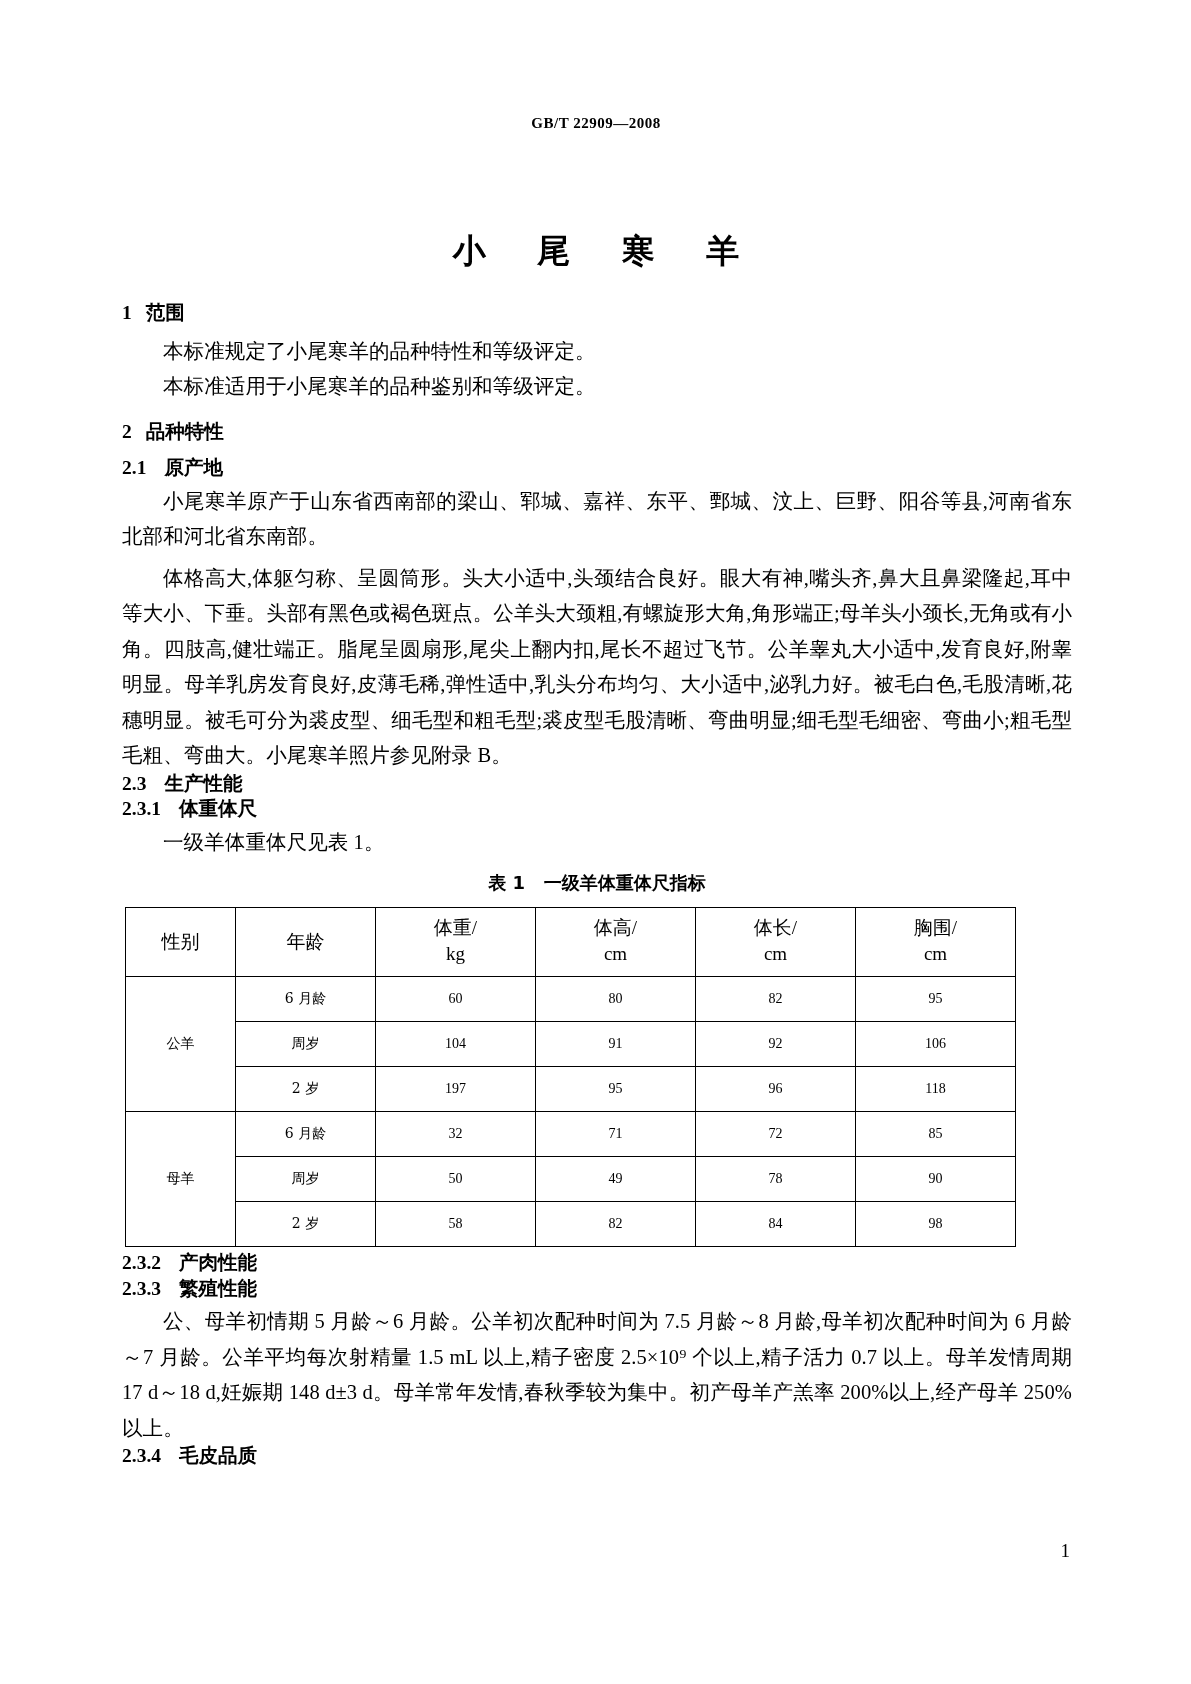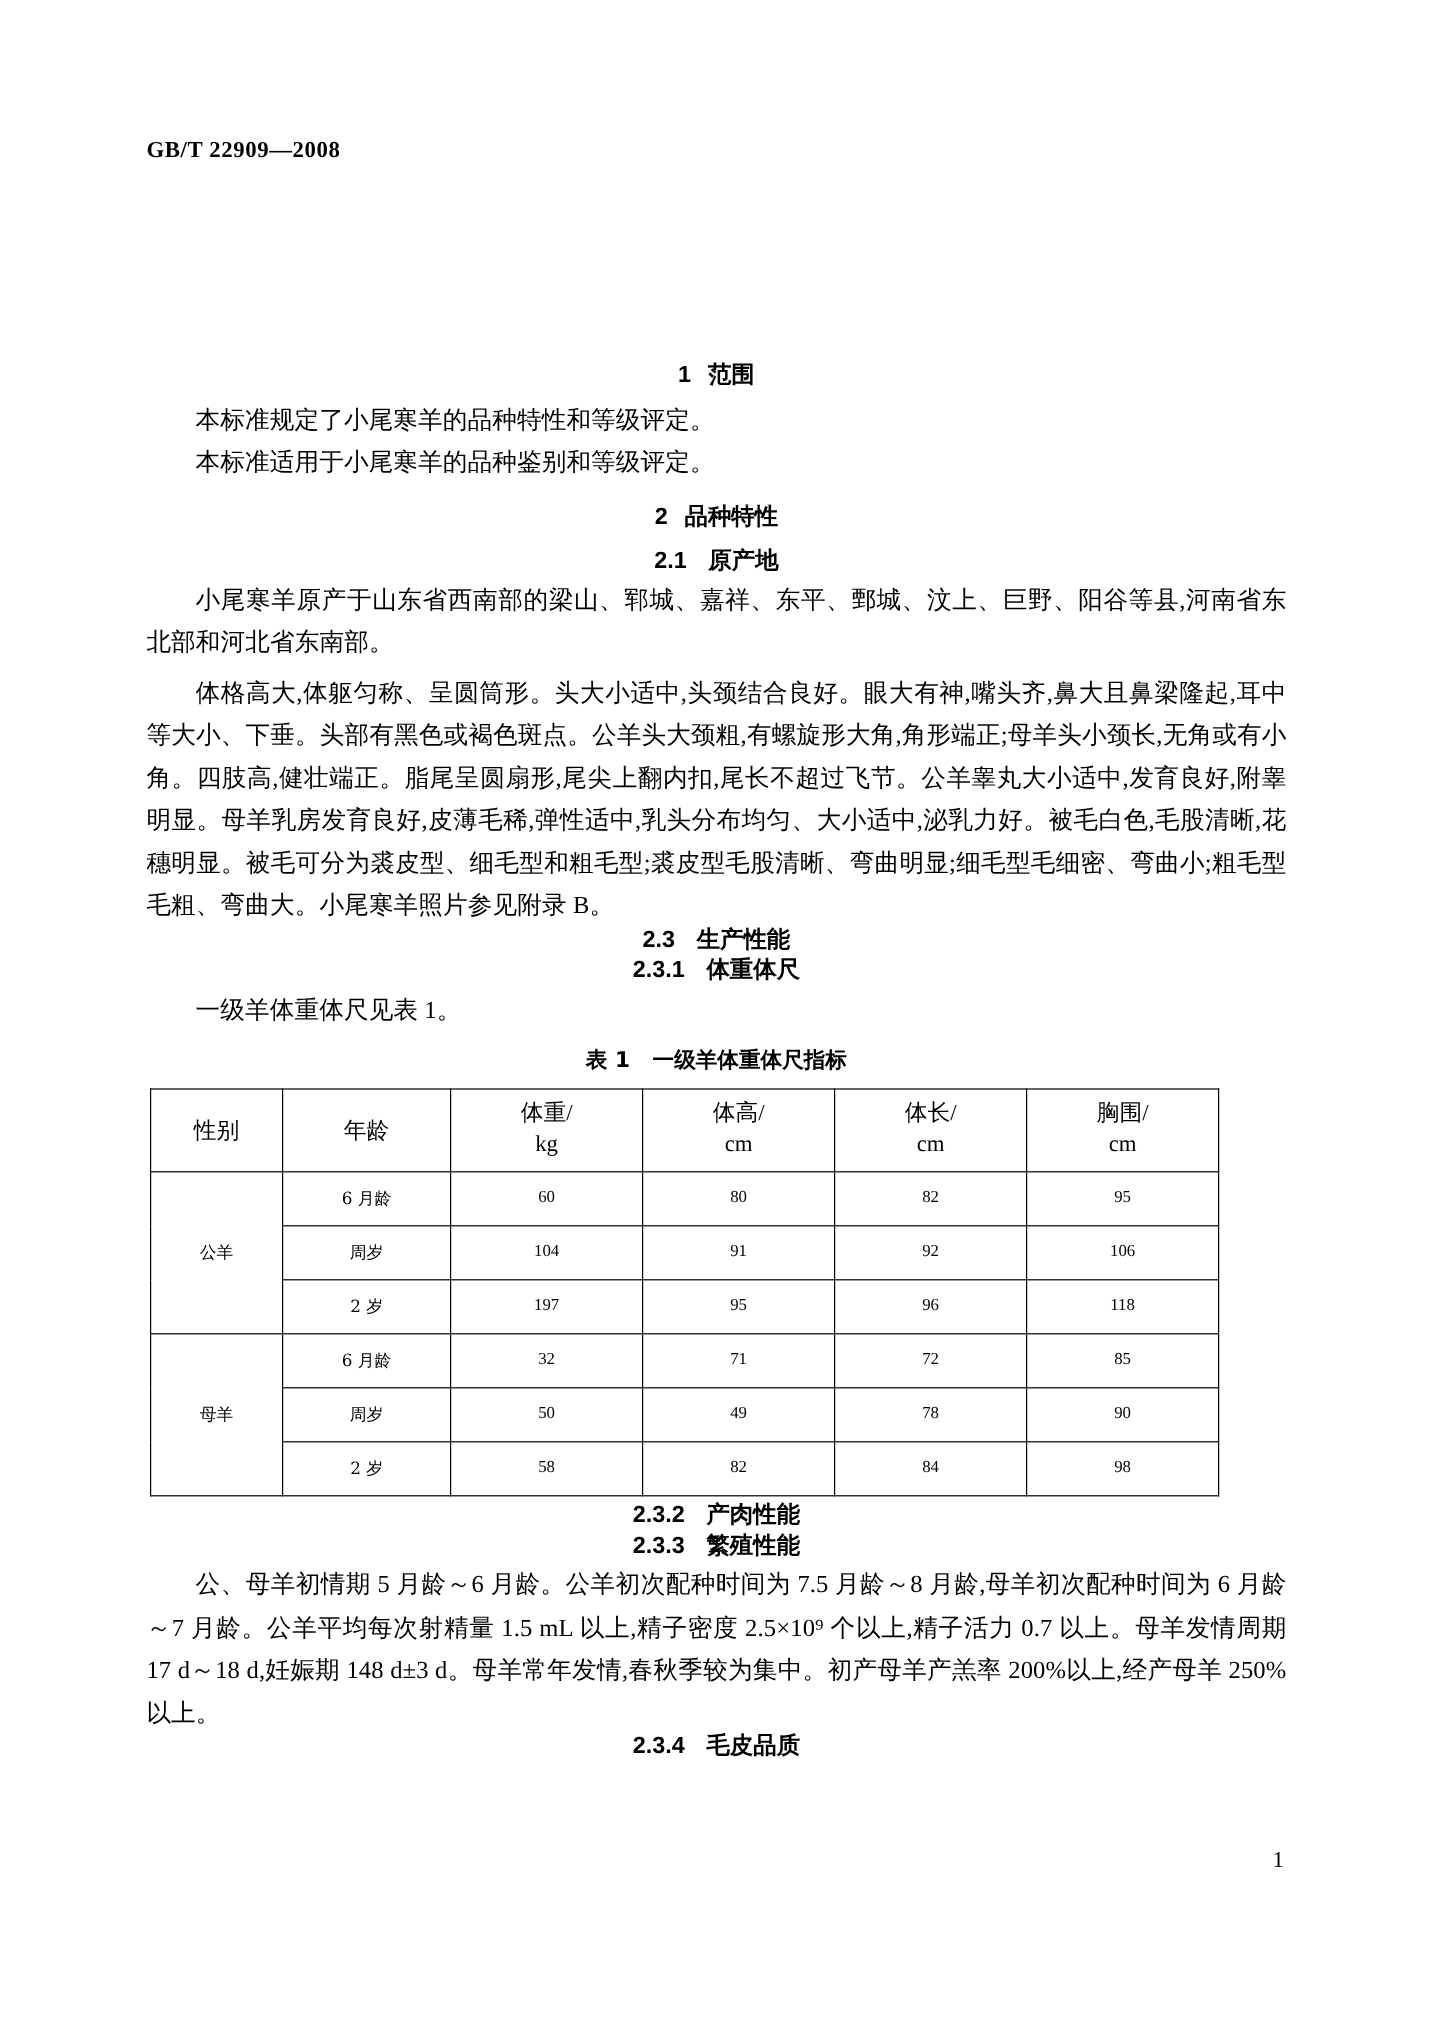--- a/index.html
+++ b/index.html
@@ -22,24 +22,24 @@
     height: 1684px;
     background: #ffffff;
   }
 
   
   .doc-header {
     position: absolute;
     left: 122px;
     top: 115px;
     width: 948px;
-    text-align: left;
-    font-family: "Liberation Serif", "DejaVu Serif", serif;
-    font-weight: bold;
-    font-size: 19px;
+    text-align: center;
+    font-family: "Liberation Serif", "DejaVu Serif", serif;
+    font-weight: bold;
+    font-size: 15px;
     letter-spacing: 0.5px;
   }
 
   
   .doc-title {
     position: absolute;
     left: 122px;
     top: 207px;
     width: 948px;
     text-align: center;
@@ -52,27 +52,26 @@
 
   
   .body-area {
     position: absolute;
     left: 122px;
     top: 303px;
     width: 950px;
   }
 
   h2.sec {
-    font-family: Liberation Sans, sans-serif;
+    font-family: Liberation Serif, serif;
     font-weight: bold;
     font-size: 19.5px;
     margin: 0;
     padding: 0;
     line-height: 1.0;
-    text-align: center;
   }
   .sec-num { display:inline; }
   .sec-txt { display:inline; margin-left: 14px; }
   .sec-txt.wide { margin-left: 18px; }
 
   p.para {
     margin: 0;
     padding: 0;
     font-size: 20.5px;
     line-height: 35.5px;
@@ -133,20 +132,21 @@
     font-family: "Liberation Serif", "DejaVu Serif", serif;
   }
 </style>
 </head>
 <body>
 
 <div class="page">
 
   <div class="doc-header">GB/T 22909—2008</div>
 
+  <h1 class="doc-title">小 尾 寒 羊</h1>
 
   <div class="body-area">
 
     <h2 class="sec">
       <span class="sec-num">1</span><span class="sec-txt">范围</span>
     </h2>
     <div class="gap-s"></div>
     <p class="para">本标准规定了小尾寒羊的品种特性和等级评定。</p>
     <p class="para">本标准适用于小尾寒羊的品种鉴别和等级评定。</p>
 

